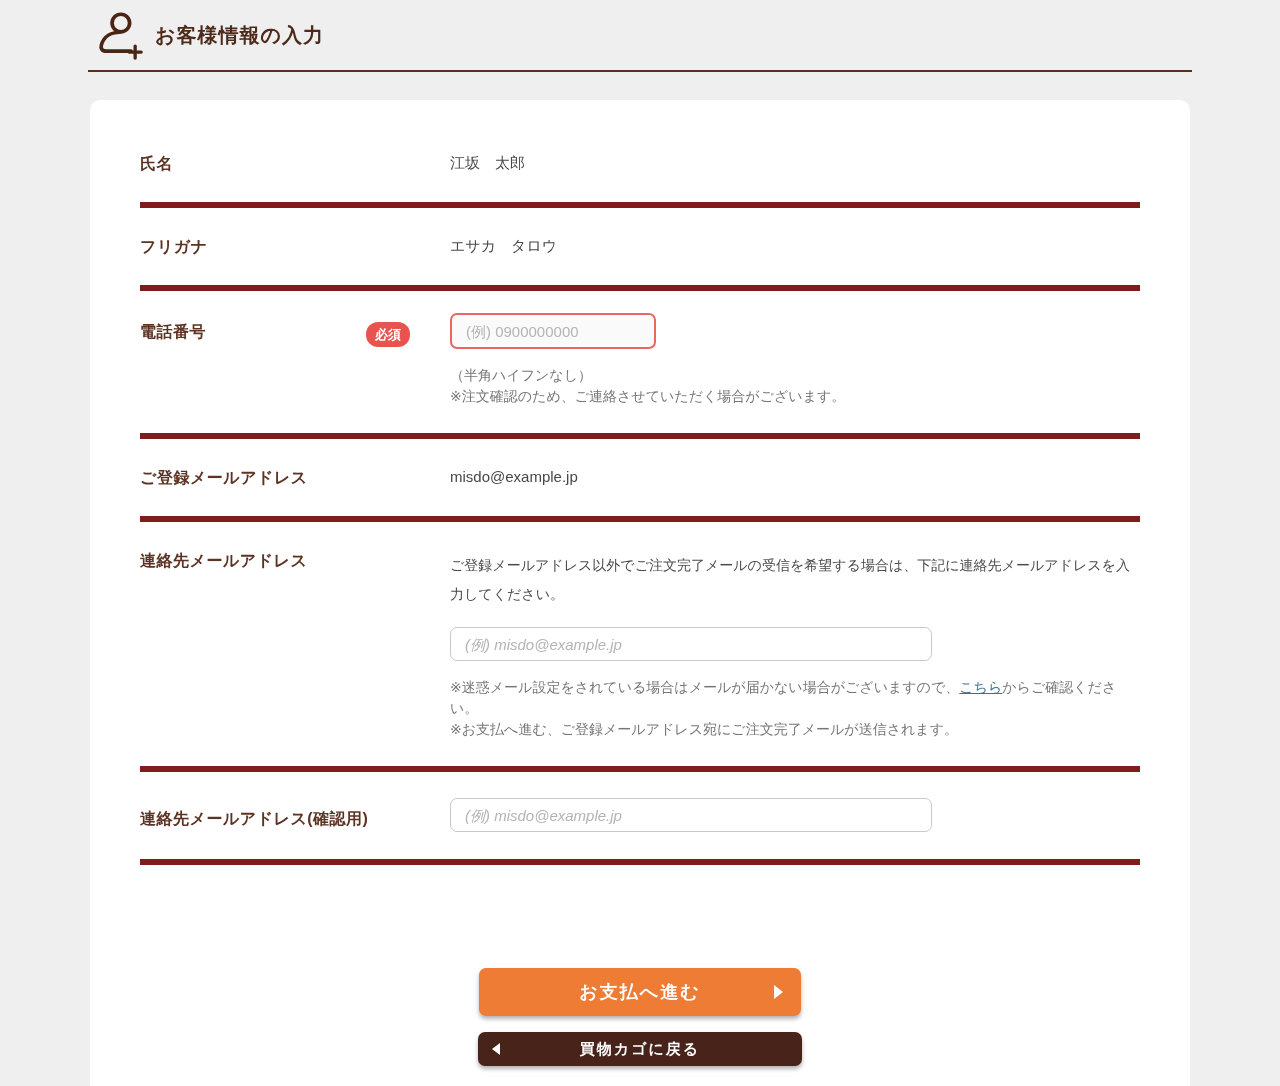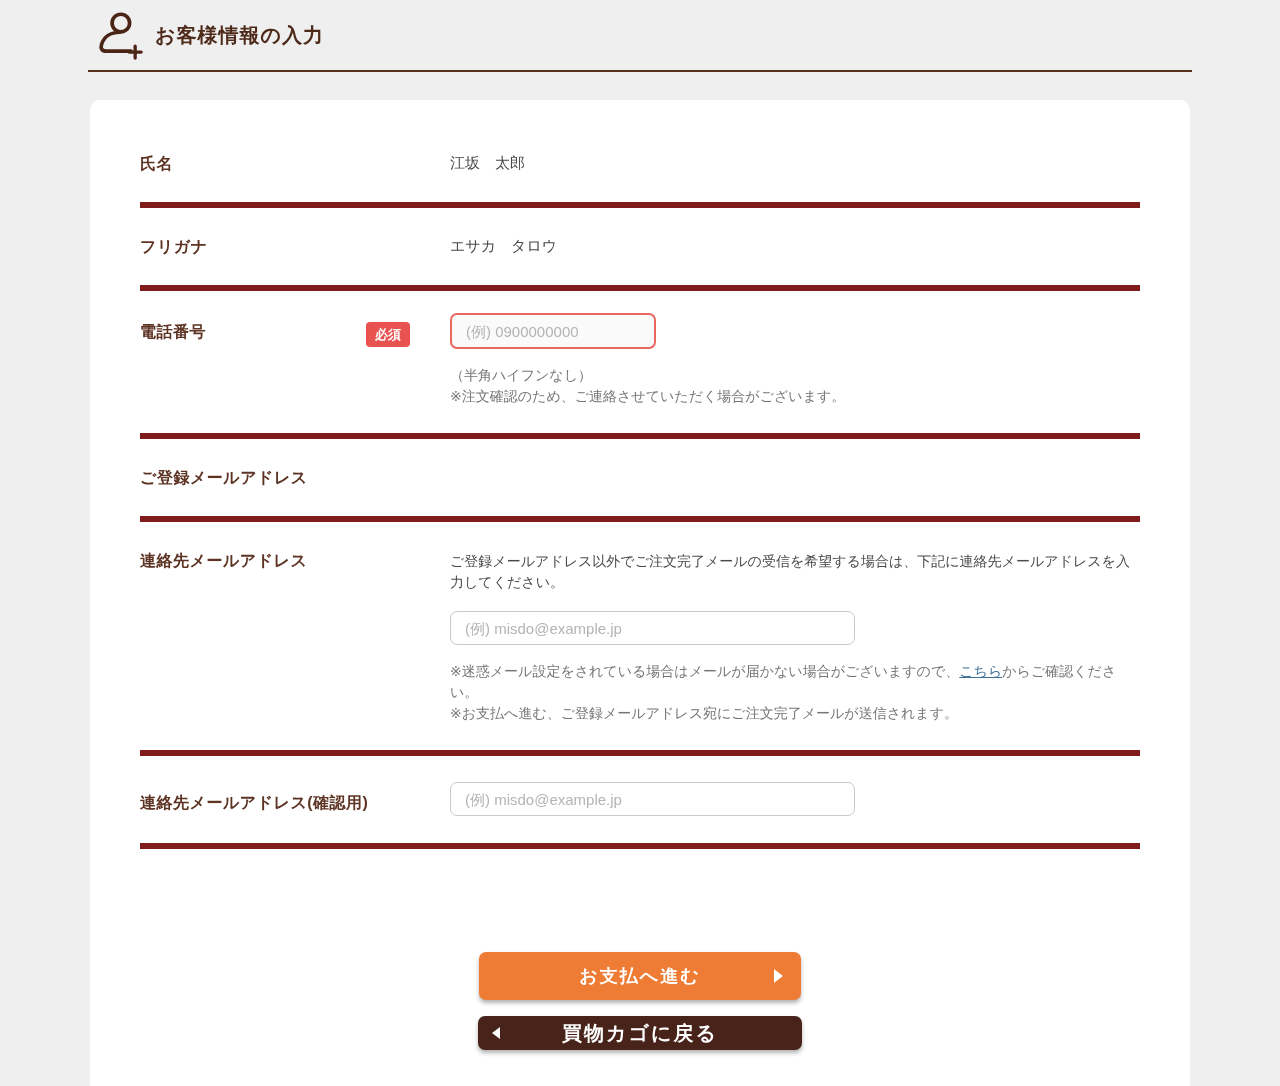--- a/index.html
+++ b/index.html
@@ -69,21 +69,21 @@
   .row-simple .label-col, .row-simple .value-col { align-items: center; }
 
   
   .row-phone { padding: 22px 0 26px 0; }
   .row-phone .label-col { padding-top: 9px; gap: 12px; }
   .badge-required {
     background: #e9534f;
     color: #ffffff;
     font-size: 13px;
     font-weight: bold;
-    border-radius: 4px;
+    border-radius: 12px;
     padding: 6px 9px;
     margin-right: 40px;
     line-height: 1;
   }
   .input-phone {
     width: 206px;
     height: 36px;
     border: 2px solid #e8685f;
     border-radius: 7px;
     background: #fafafa;
@@ -95,34 +95,35 @@
   }
   .input-phone::placeholder { color: #b4b4b4; }
   .note { font-size: 14px; color: #767676; line-height: 21px; }
   .phone-notes { margin-top: 16px; }
 
   
   .row-contact { padding: 29px 0 26px 0; }
   .row-desc {
     font-size: 14px;
     color: #4a4a4a;
-    line-height: 21px;
+    line-height: 29px;
     max-width: 690px;
   }
   .input-email {
-    width: 405px;
+    width: 482px;
     height: 34px;
     border: 1px solid #c9c9c9;
     border-radius: 7px;
     background: #ffffff;
     font-size: 15px;
     padding: 0 14px;
     color: #484848;
     outline: none;
     font-family: inherit;
+    font-style: italic;
   }
   .input-email::placeholder { color: #b4b4b4; }
   .contact-input-wrap { margin-top: 18px; }
   .contact-notes { margin-top: 16px; }
   .inline-link {
     color: #3f7095;
     text-decoration: underline;
     cursor: pointer;
   }
 
@@ -155,21 +156,21 @@
     width: 322px;
     height: 48px;
     background: #ee7c35;
     font-size: 18px;
     box-shadow: 0 3px 4px rgba(0,0,0,0.30);
   }
   .btn-back {
     width: 324px;
     height: 34px;
     background: #47231a;
-    font-size: 20px;
+    font-size: 15px;
     margin-top: 16px;
     box-shadow: 0 3px 4px rgba(0,0,0,0.30);
   }
   .arrow-right {
     position: absolute;
     right: 18px;
     top: 50%;
     transform: translateY(-50%);
     width: 0; height: 0;
     border-top: 7px solid transparent;
@@ -232,20 +233,23 @@
         <div class="note">（半角ハイフンなし）</div>
         <div class="note">※注文確認のため、ご連絡させていただく場合がございます。</div>
       </div>
     </div>
   </div>
 
   <div class="form-row row-simple">
     <div class="label-col">
       <span class="row-label">ご登録メールアドレス</span>
     </div>
+    <div class="value-col">
+      <span class="row-value">misdo@example.jp</span>
+    </div>
   </div>
 
   <div class="form-row row-contact">
     <div class="label-col">
       <span class="row-label">連絡先メールアドレス</span>
     </div>
     <div class="value-col">
       <div class="row-desc">ご登録メールアドレス以外でご注文完了メールの受信を希望する場合は、下記に連絡先メールアドレスを入力してください。</div>
       <div class="contact-input-wrap">
         <input type="text" class="input-email" placeholder="(例) misdo@example.jp" style="">

